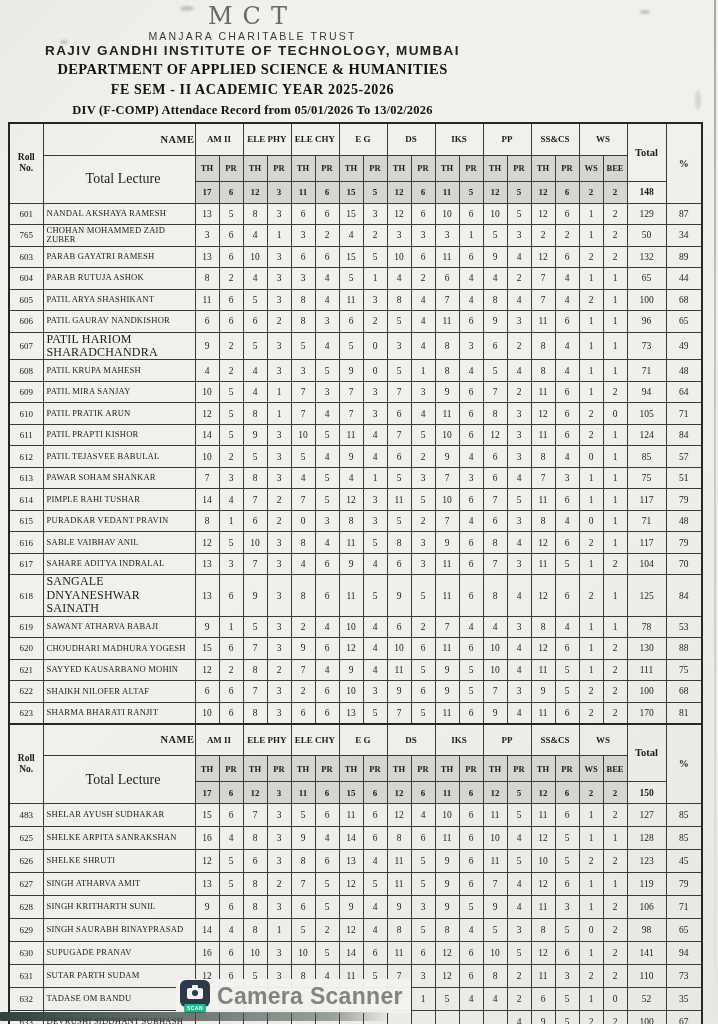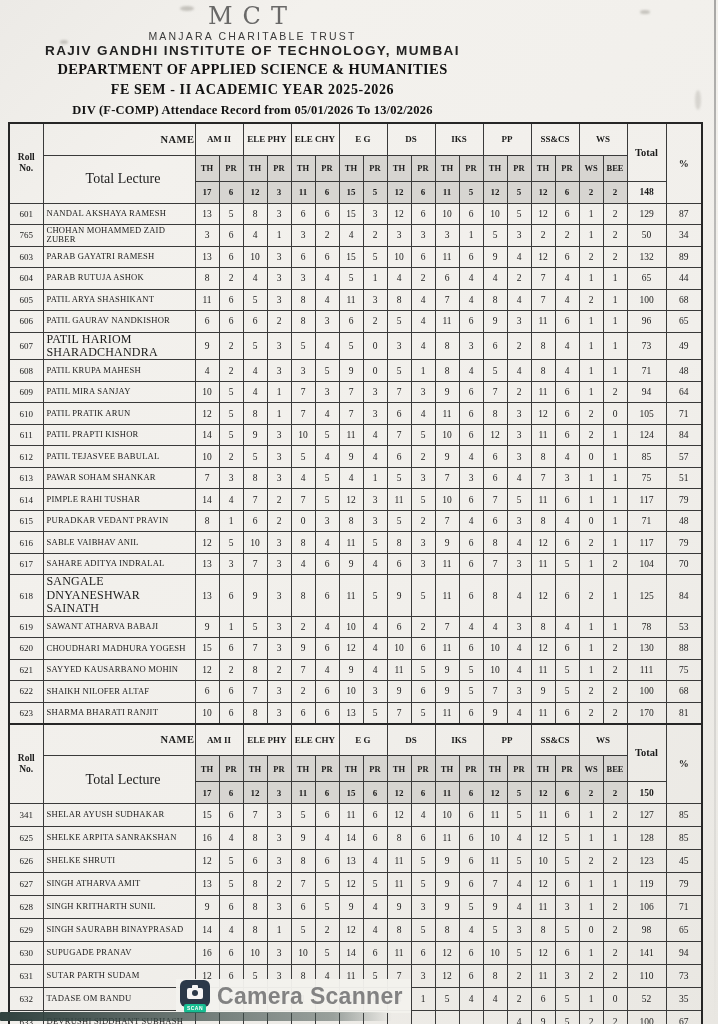--- a/index.html
+++ b/index.html
@@ -810,21 +810,21 @@
           <th class="shade tot">5</th>
           <th class="shade tot">12</th>
           <th class="shade tot">6</th>
           <th class="shade tot">2</th>
           <th class="shade tot">2</th>
           <th class="grand">150</th>
         </tr>
       </thead>
       <tbody>
         <tr>
-          <td class="roll">341</td>
+          <td class="roll">483</td>
           <td class="namecell">SHELAR AYUSH SUDHAKAR</td>
           <td class="val">15</td>
           <td class="val">6</td>
           <td class="val">7</td>
           <td class="val">3</td>
           <td class="val">5</td>
           <td class="val">6</td>
           <td class="val">11</td>
           <td class="val">6</td>
           <td class="val">12</td>

